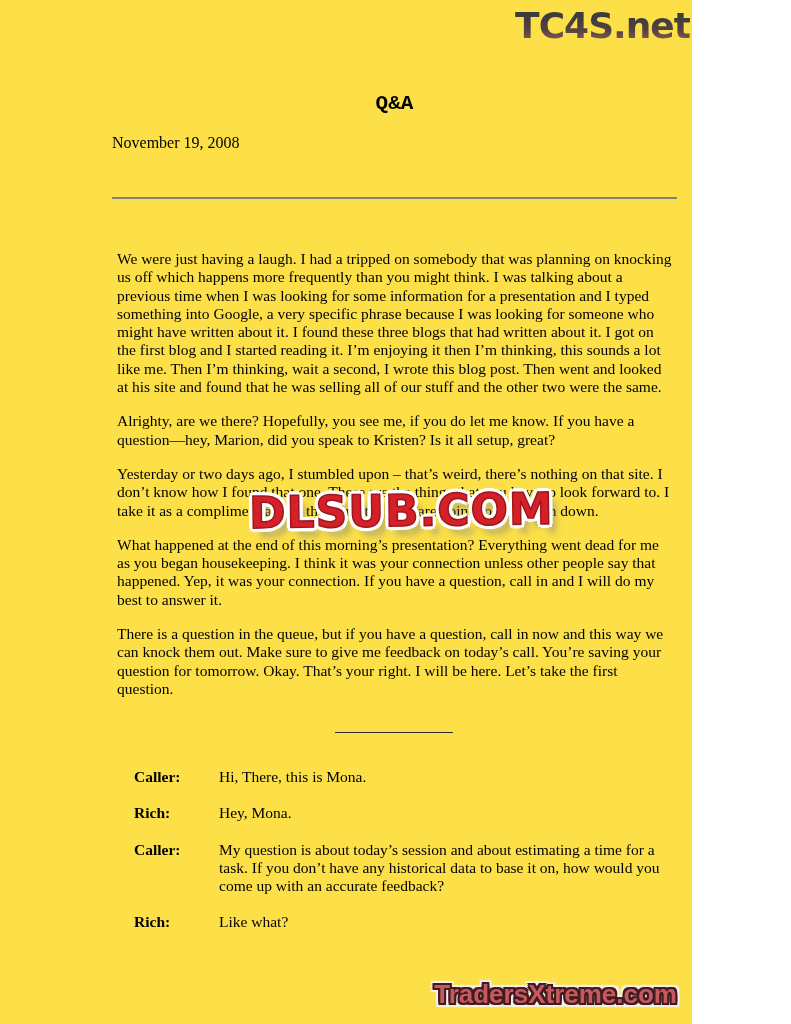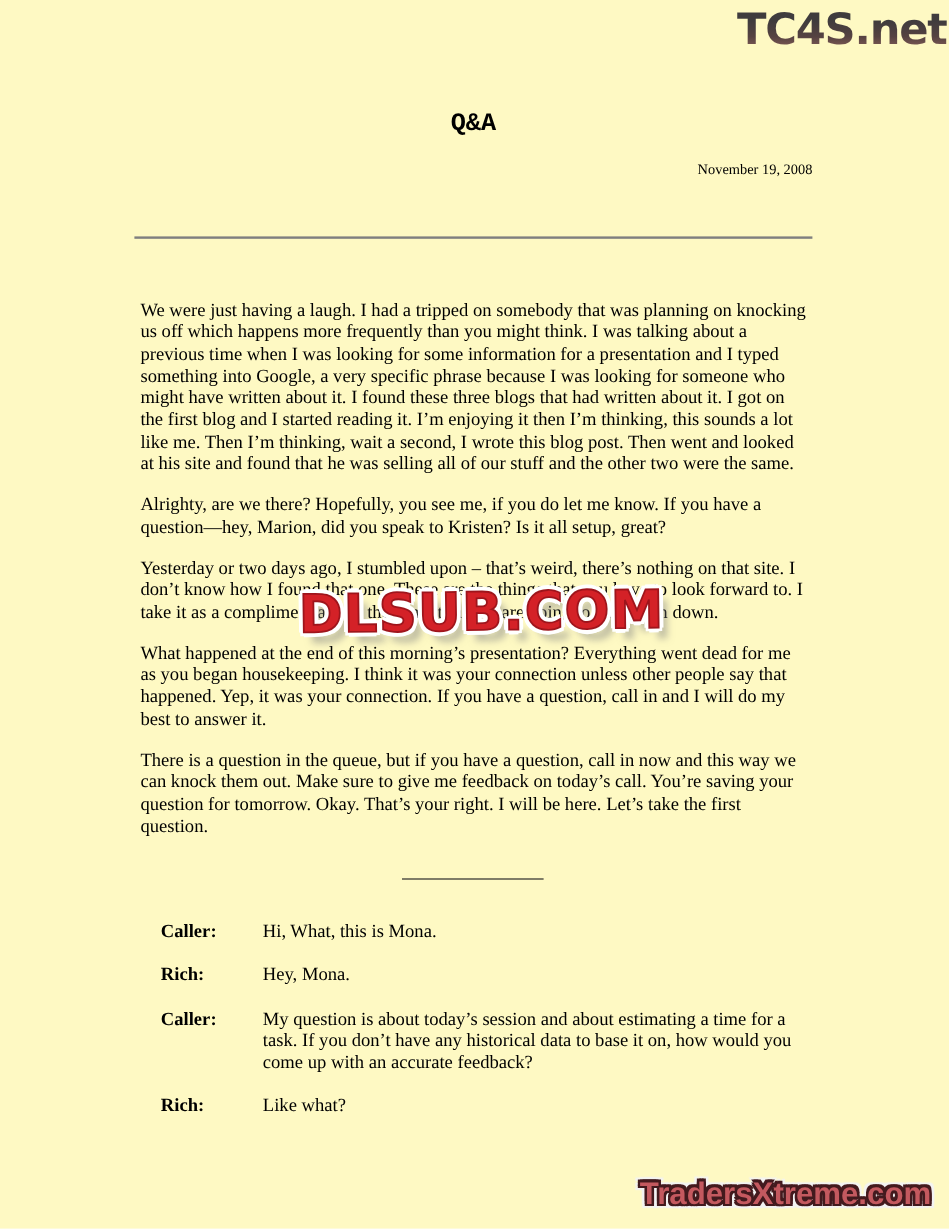--- a/index.html
+++ b/index.html
@@ -1,37 +1,37 @@
 <!DOCTYPE html>
 <html><head>
 <meta charset="utf-8">
 <style>
   html,body{margin:0;padding:0;background:#ffffff;}
   .page{
-    position:relative;width:791px;height:1024px;background:#fef9c3;
+    position:relative;width:692px;height:1024px;background:#fde047;
     font-family:"Liberation Serif", serif;color:#000;overflow:hidden;
   }
   
   .tc4s{
     position:absolute;top:5px;right:2px;
     font-family:"DejaVu Sans", sans-serif;font-weight:bold;
     font-size:36px;letter-spacing:-1px;color:#4a4043;
     text-shadow:0 0 1px rgba(160,150,150,.4);
   }
   @supports (-webkit-background-clip: text) or (background-clip: text){
     .tc4s{
       background:linear-gradient(180deg,#3f3c3d 30%,#554241 62%,#8a615a 92%);
       -webkit-background-clip:text;background-clip:text;
       color:transparent;text-shadow:none;
     }
   }
   
   .title-wrap{position:absolute;left:112px;top:92px;width:565px;text-align:center;}
   .doc-title{font-size:21px;font-weight:bold;font-family:Liberation Mono, monospace;}
-  .doc-date{position:absolute;left:112px;top:134px;width:565px;text-align:right;font-size:12px;}
+  .doc-date{position:absolute;left:112px;top:134px;width:565px;text-align:left;font-size:16px;}
   .top-rule{position:absolute;left:112px;top:197px;width:565px;border-top:2px solid #7f7f7f;}
   
   .body-text{position:absolute;left:117px;top:250px;width:580px;font-size:15.5px;line-height:18.3px;}
   .body-text p{margin:0 0 16px 0;white-space:pre;}
   
   .section-divider{position:absolute;left:335px;top:732px;width:118px;border-top:1.5px solid #2b2b2b;}
   
   .dialogue{position:absolute;left:117px;top:768px;width:580px;font-size:15.5px;line-height:18.3px;margin-left:17px;}
   .dialogue-row{display:flex;margin:0 0 18px 0;}
   .speaker{width:85px;flex:0 0 85px;font-weight:bold;}
@@ -98,21 +98,21 @@
 can knock them out. Make sure to give me feedback on today’s call. You’re saving your
 question for tomorrow. Okay. That’s your right. I will be here. Let’s take the first
 question.</p>
   </div>
 
   <div class="section-divider"></div>
 
   <div class="dialogue">
     <div class="dialogue-row">
       <span class="speaker">Caller:</span>
-      <span class="speech">Hi, What, this is Mona.</span>
+      <span class="speech">Hi, There, this is Mona.</span>
     </div>
     <div class="dialogue-row">
       <span class="speaker">Rich:</span>
       <span class="speech">Hey, Mona.</span>
     </div>
     <div class="dialogue-row">
       <span class="speaker">Caller:</span>
       <span class="speech">My question is about today’s session and about estimating a time for a
 task. If you don’t have any historical data to base it on, how would you
 come up with an accurate feedback?</span>

